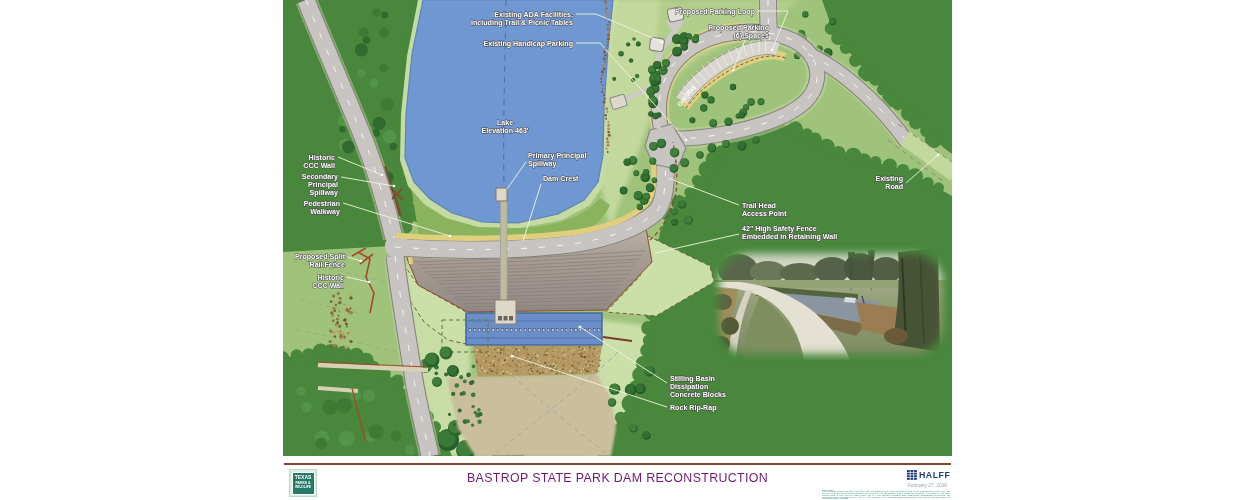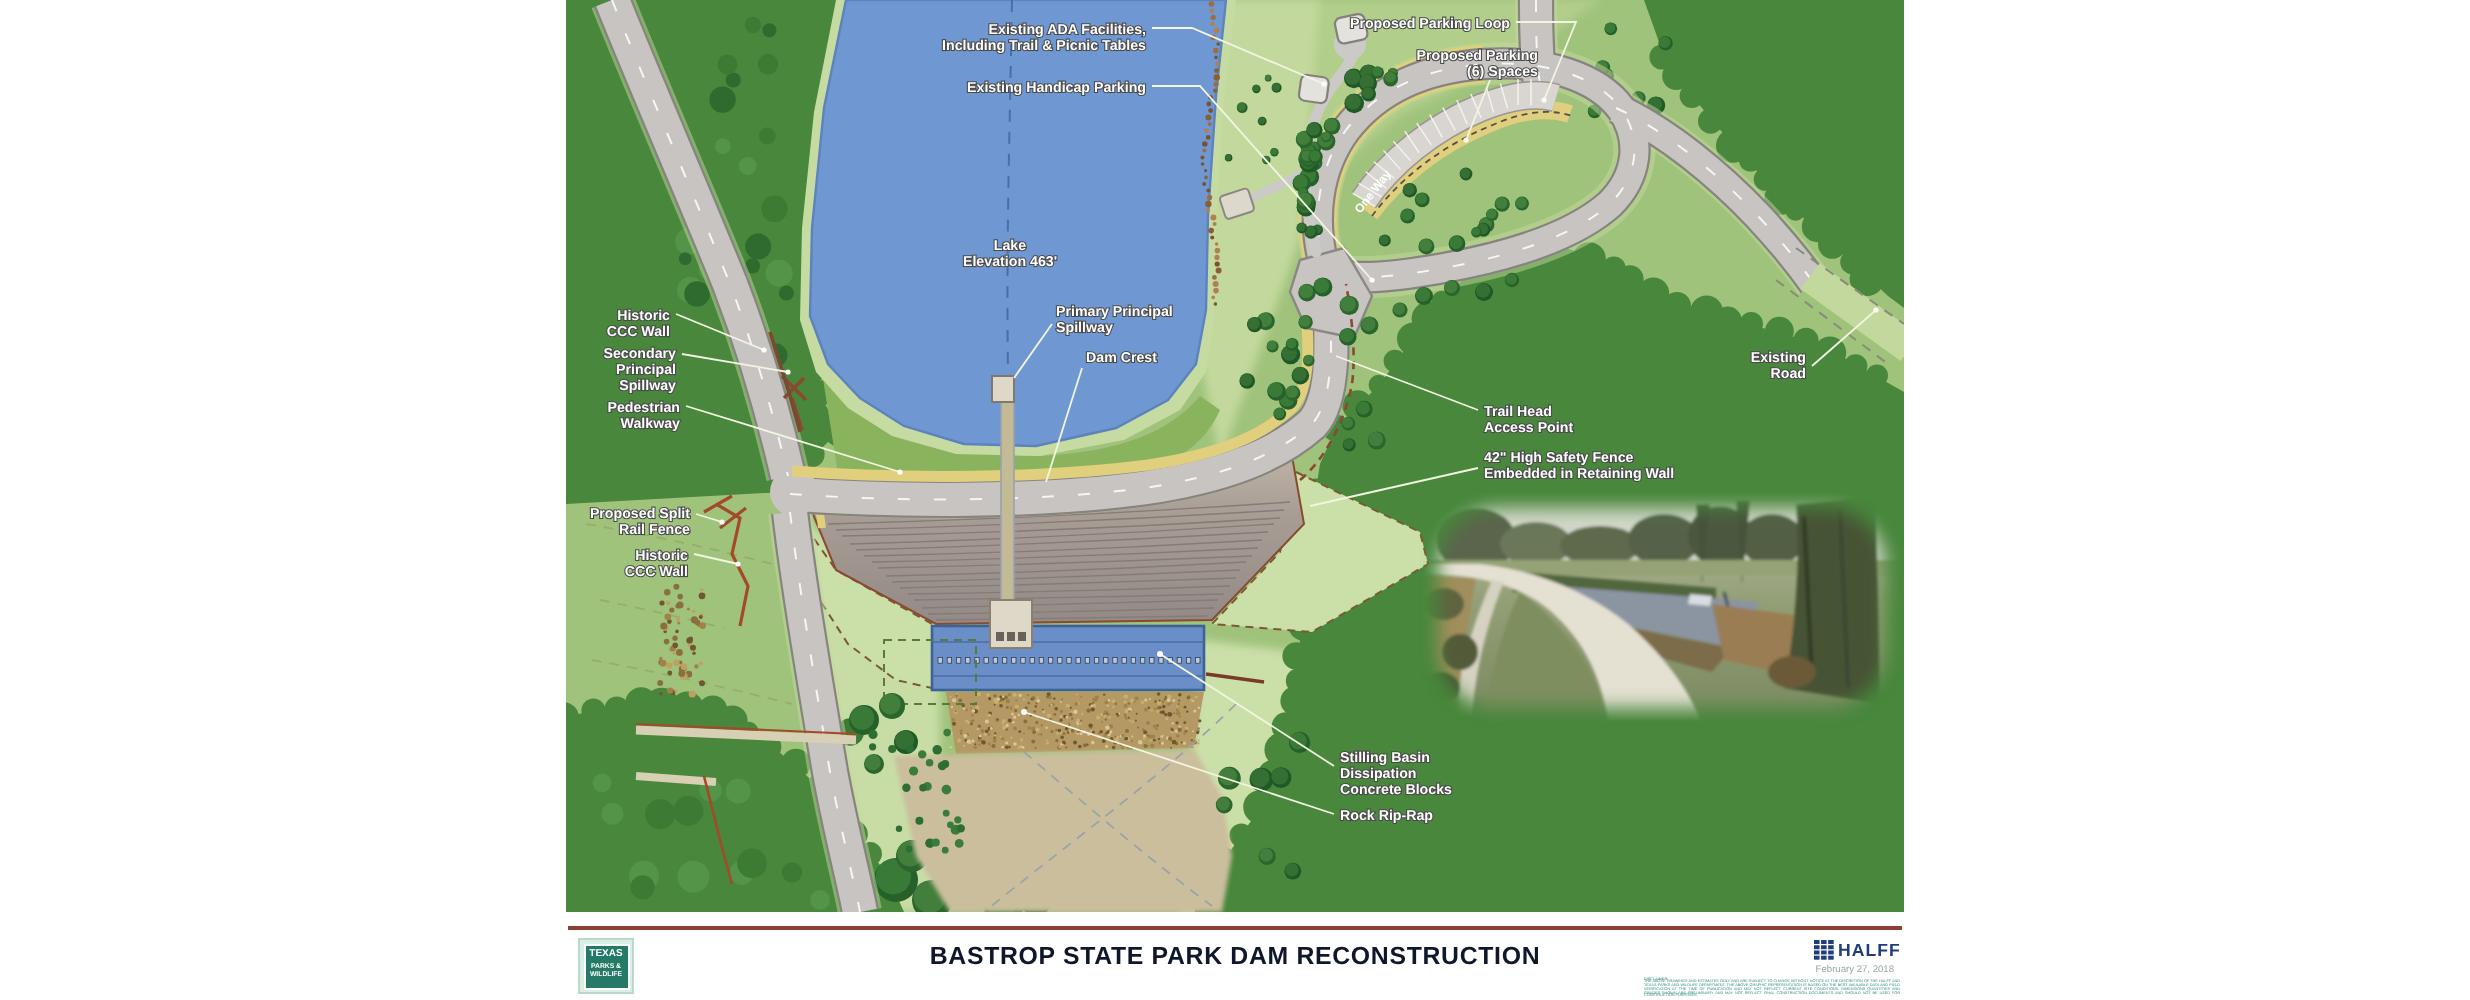--- a/index.html
+++ b/index.html
@@ -1,18 +1,18 @@
 <!DOCTYPE html>
 <html><head>
 <meta charset="utf-8">
 <style>
   html,body{margin:0;padding:0;background:#ffffff;}
   .page{position:relative;width:1009px;height:500px;overflow:hidden;background:#ffffff;font-family:"Liberation Sans",sans-serif;}
   .bar{position:absolute;left:284px;top:463px;width:667px;height:2.4px;background:#8d4032;}
-  .title{position:absolute;left:284px;top:471px;width:667px;text-align:center;font-size:12.4px;font-weight:bold;color:#0f172a;letter-spacing:0.35px;}
+  .title{position:absolute;left:284px;top:471px;width:667px;text-align:center;font-size:12.4px;font-weight:normal;color:#701a75;letter-spacing:0.35px;}
   .tpwd{position:absolute;left:289px;top:469px;width:26px;height:26px;background:#d9efe4;border:1px solid #bcd8cb;}
   .tpwd .in{position:absolute;left:1.5px;top:1.5px;width:21px;height:21px;background:#257a67;border:1px solid #ffffff;color:#fff;text-align:center;}
   .tpwd .t1{font-size:5px;font-weight:bold;line-height:7px;display:block;margin-top:1px;}
   .tpwd .t2{font-size:3.4px;font-weight:bold;line-height:4px;display:block;}
   .halff{position:absolute;left:907px;top:470px;width:44px;}
   .halff .row{display:flex;align-items:flex-start;}
   .halff .txt{font-size:8.8px;font-weight:bold;color:#1f3d7c;letter-spacing:0.5px;margin-left:2px;}
   .date{position:absolute;left:851px;top:482.5px;width:96px;text-align:right;font-size:4.8px;color:#96a89c;}
   .disc{position:absolute;left:822px;top:489.5px;width:128px;font-size:1.9px;line-height:1.8px;color:#2e8b7a;text-align:justify;}
 </style>

